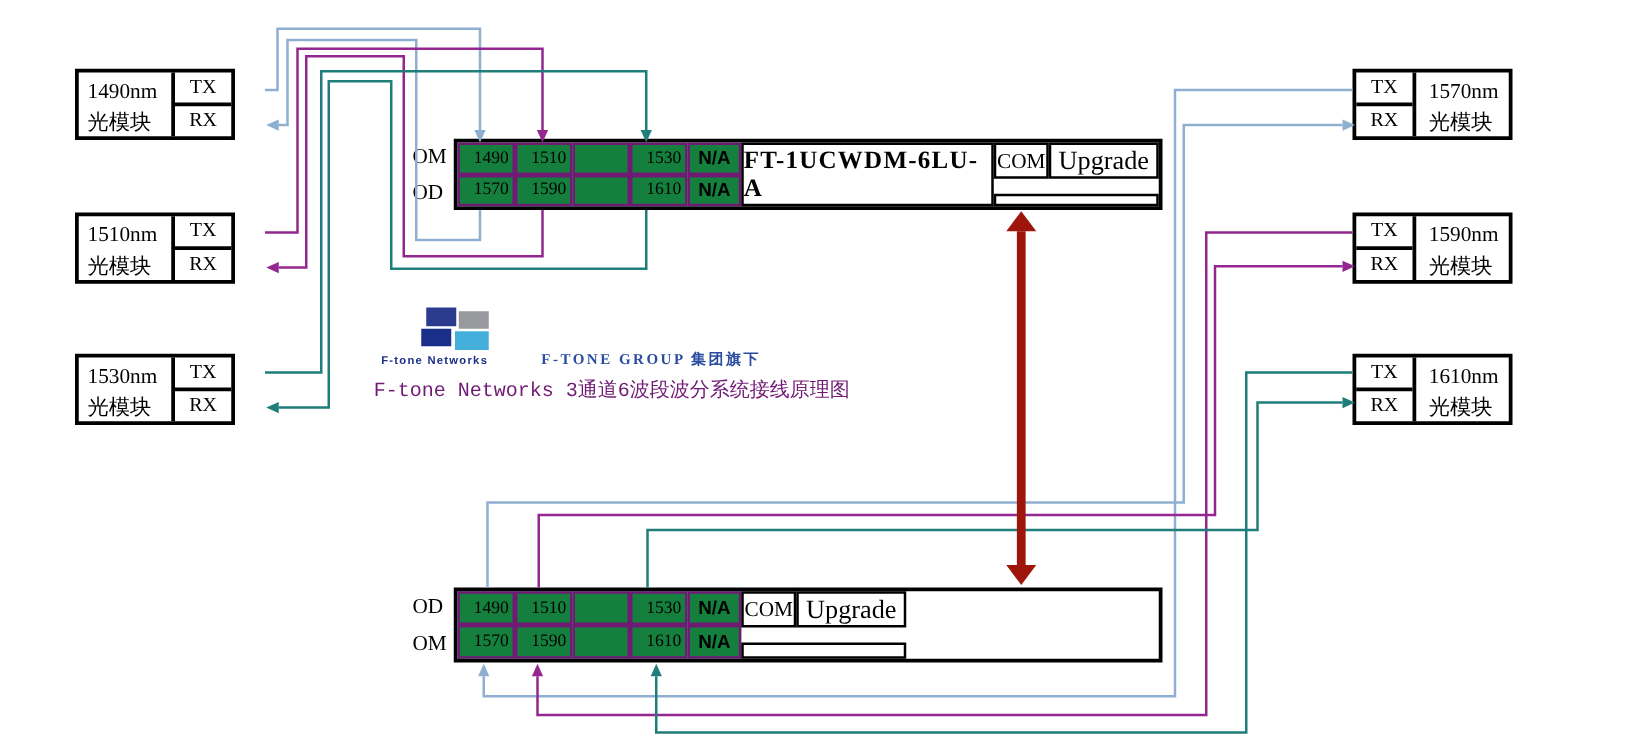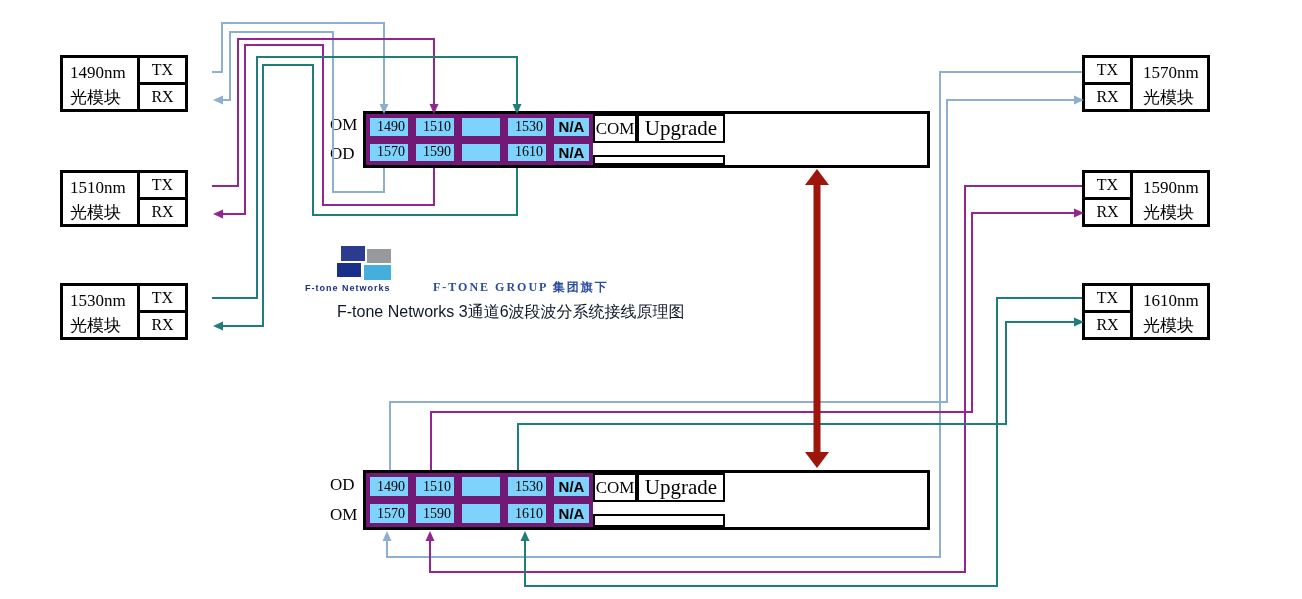--- a/index.html
+++ b/index.html
@@ -15,22 +15,22 @@
   .mod.left  .txrx{border-left:3px solid #000;}
   .mod.right .txrx{border-right:3px solid #000;}
   .mod.right .mod-label{padding-left:10px;border-radius:18px;}
   .txrx>div{flex:1;display:flex;align-items:center;justify-content:center;font-size:16px;}
   .txrx .tx{border-bottom:3px solid #000;}
   
   .device{position:absolute;left:363px;width:567px;border:3px solid #000;background:#fff;
           box-sizing:border-box;display:flex;z-index:10;}
   .pcol{display:flex;flex-direction:column;width:46px;box-sizing:border-box;}
   .pcol.c5{width:43px;}
-  .pcell{flex:1;border:4px solid #701a75;box-sizing:border-box;display:flex;align-items:center;
-         justify-content:flex-end;padding-right:3px;font-size:14px;background:#7dd3fc;overflow:hidden;}
+  .pcell{flex:1;border:2px solid #701a75;box-sizing:border-box;display:flex;align-items:center;
+         justify-content:flex-end;padding-right:3px;font-size:14px;background:#15803d;overflow:hidden;}
   .pcell.na{justify-content:center;padding-right:0;
             font-family:"Liberation Sans","DejaVu Sans",sans-serif;font-weight:bold;font-size:15px;}
   .namecell{flex:1;border:2px solid #000;box-sizing:border-box;display:flex;align-items:center;
             justify-content:center;font-weight:bold;font-size:20px;letter-spacing:1px;}
   .rblock{width:132px;display:flex;flex-direction:column;box-sizing:border-box;gap:12px;}
   .rtop{flex:1;display:flex;}
   .comcell{width:44px;border:2px solid #000;box-sizing:border-box;display:flex;align-items:center;
            justify-content:center;font-size:17px;}
   .upgcell{flex:1;border:2px solid #000;box-sizing:border-box;display:flex;align-items:center;
            justify-content:center;font-size:21px;}
@@ -40,22 +40,22 @@
   .rowlabels>div{flex:1;display:flex;align-items:center;}
   
   .logo-mark{position:absolute;left:334px;top:246px;width:62px;height:36px;z-index:5;}
   .logo-mark .sq{position:absolute;}
   .logo-brand{position:absolute;left:305px;top:283px;width:110px;font-family:"Liberation Sans",sans-serif;
               font-weight:bold;font-size:9px;color:#1B2F8A;letter-spacing:1px;z-index:5;}
   .logo-company{position:absolute;left:397px;top:256px;font-size:18px;font-weight:bold;color:#1E4FA0;
                 letter-spacing:3px;z-index:5;}
   .logo-group{position:absolute;left:433px;top:279px;font-size:12px;font-weight:bold;color:#2B4DA0;
               letter-spacing:2px;z-index:5;}
-  .diagram-title{position:absolute;left:299px;top:302px;font-family:Liberation Sans, sans-serif;
-                 font-size:16px;color:#0f172a;z-index:5;margin-left:38px;}
+  .diagram-title{position:absolute;left:299px;top:302px;font-family:Liberation Mono, monospace;
+                 font-size:16px;color:#701a75;z-index:5;}
 </style>
 </head>
 <body>
 
 <div id="stage">
 
   <svg id="wires" width="1302" height="599" viewBox="0 0 1302 599">
       <polygon points="384,114 388.5,104 379.5,104" fill="#8FAFD0"></polygon>
       <polyline points="212,72 222,72 222,23 384,23 384,104" fill="none" stroke="#8FAFD0" stroke-width="2"></polyline>
       <polygon points="213,100 223,104.5 223,95.5" fill="#8FAFD0"></polygon>
@@ -165,20 +165,21 @@
       <div class="pcell"></div>
     </div>
     <div class="pcol">
       <div class="pcell">1530</div>
       <div class="pcell">1610</div>
     </div>
     <div class="pcol c5">
       <div class="pcell na">N/A</div>
       <div class="pcell na">N/A</div>
     </div>
+    <div class="namecell">FT-1UCWDM-6LU-A</div>
     <div class="rblock">
       <div class="rtop">
         <div class="comcell">COM</div>
         <div class="upgcell">Upgrade</div>
       </div>
       <div class="rbot"></div>
     </div>
   </div>
 
   <div class="rowlabels" style="top:470px;height:60px">

